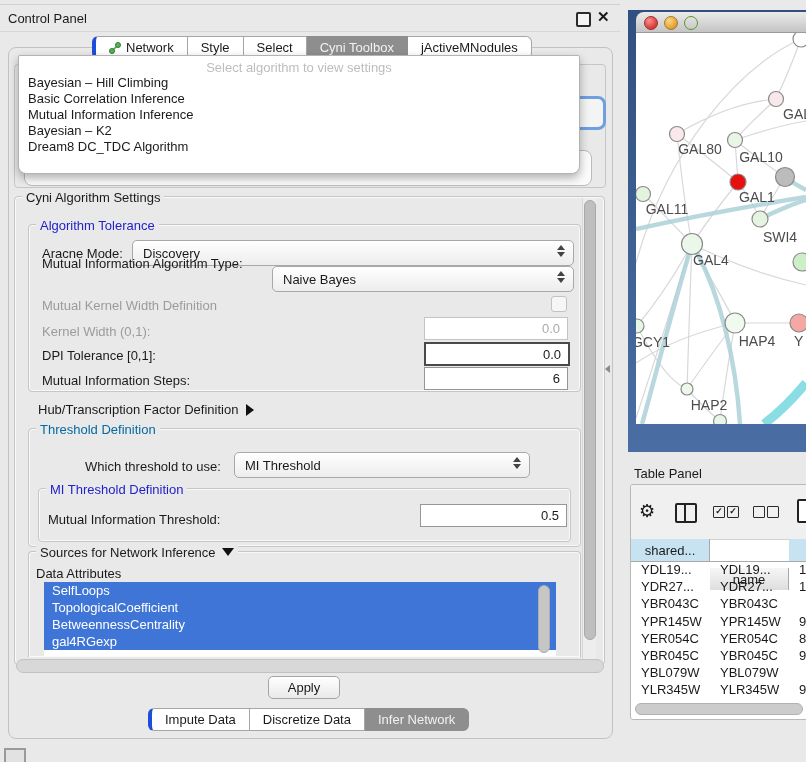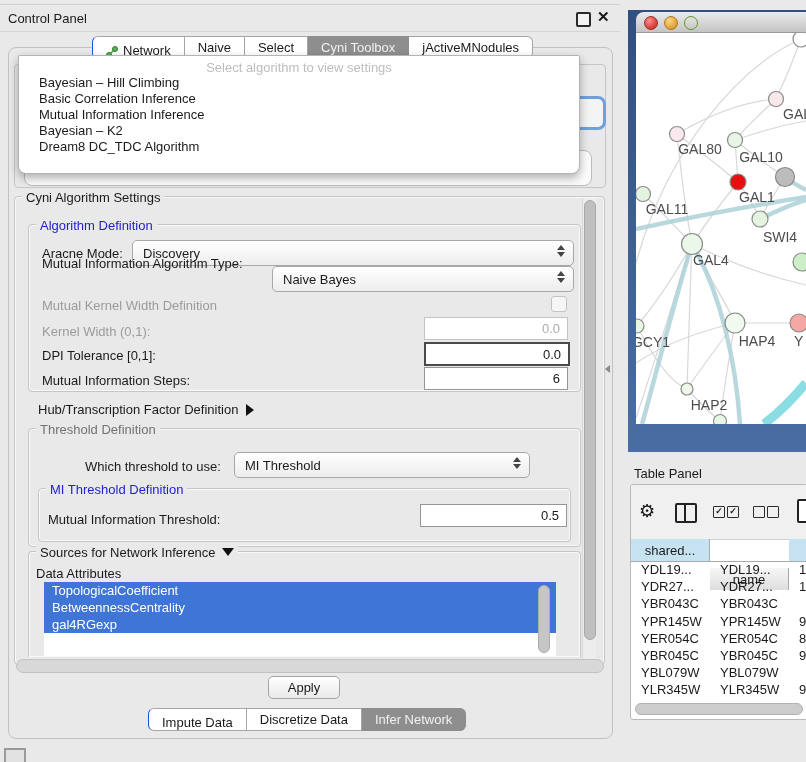--- a/index.html
+++ b/index.html
@@ -9,38 +9,38 @@
   
   .cp-header{left:0;top:4px;width:620px;height:26px;border-top:1px solid #D0D0D0;border-bottom:1px solid #D6D6D6;}
   .cp-title{left:8px;top:11px;}
   .float-btn{left:576px;top:12px;width:11px;height:11px;border:2px solid #2b2b2b;border-radius:2px;background:#f4f4f4;}
   .close-btn{left:597px;top:8px;font-size:15px;font-weight:bold;}
   .content-frame{left:8px;top:47px;width:603px;height:690px;border:1px solid #C2C2C2;border-radius:8px;background:#E9E9E9;}
   
   .tabbar{left:92px;top:36px;height:23px;display:flex;}
   .tab{border:1px solid #A6A6A6;border-left:none;background:#FFF;display:flex;align-items:center;gap:5px;
        padding:0 13px;height:21px;font-size:13px;}
-  .tab.first{border-left:1px solid #1d4ed8;border-radius:6px 0 0 6px;align-items:flex-end;}
+  .tab.first{border-left:4px solid #1d4ed8;border-radius:6px 0 0 6px;}
   .tab.last{border-radius:0 6px 6px 0;}
   .tab.sel{background:#8E8E8E;color:#F2F2F2;border-color:#8E8E8E;}
   .seg{display:flex;}
   
   .popup{left:18px;top:55px;width:560px;height:117px;background:#FFF;border:1px solid #B3B3B3;
          border-radius:2px 2px 8px 8px;box-shadow:0 4px 10px rgba(0,0,0,.3);z-index:30;}
   .popup .ph{text-align:center;color:#BDBDBD;padding-top:4px;height:15px;}
-  .popup .item{height:16px;line-height:16px;padding-left:20px;white-space:nowrap;}
+  .popup .item{height:16px;line-height:16px;padding-left:1px;white-space:nowrap;margin-left:8px;}
   .popup .item.b{font-weight:bold;}
   
   .frag-group{left:14px;top:64px;width:590px;height:122px;border:1px solid #C6C6C6;border-radius:4px;z-index:1;}
   .frag-combo{left:556px;top:96px;width:44px;height:28px;border:3px solid #6EA0DF;border-radius:8px;background:#F4F4F4;z-index:2;}
   .frag-box{left:24px;top:150px;width:566px;height:34px;border:1px solid #BBB;border-radius:8px;background:#FBFBFB;z-index:2;}
   
   .group{border:1px solid #C6C6C6;border-radius:4px;box-shadow:inset 0 0 0 1px rgba(255,255,255,.7);}
   .glabel{position:absolute;background:#E9E9E9;padding:0 4px;white-space:nowrap;}
-  .blue{color:#2222CC;} .green{color:#737373;}
+  .blue{color:#2222CC;} .green{color:#0369a1;}
   .settings{left:14px;top:196px;width:589px;height:467px;}
   .vscroll{left:582px;top:198px;width:13px;height:462px;background:#EDEDED;border-left:1px solid #D8D8D8;}
   .vthumb{left:584px;top:200px;width:10px;height:438px;background:#BFBFBF;border:1px solid #A9A9A9;border-radius:6px;}
   .lbl{position:absolute;font-weight:normal;white-space:nowrap;}
   .lbl.dis{color:#9B9B9B;}
   .combo{position:absolute;border:1px solid #A8A8A8;border-radius:5px;background:linear-gradient(#FFF,#EDEDED);
          display:flex;align-items:center;padding:0 10px;height:24px;}
   .steppers{position:absolute;right:8px;top:4px;display:flex;flex-direction:column;gap:2px;}
   .up{width:0;height:0;border-left:4px solid transparent;border-right:4px solid transparent;border-bottom:5px solid #444;}
   .dn{width:0;height:0;border-left:4px solid transparent;border-right:4px solid transparent;border-top:5px solid #444;}
@@ -100,21 +100,21 @@
 <div class="abs tabbar">
   <div class="tab first">
     <svg width="12" height="12">
       <line x1="3" y1="9" x2="9" y2="3" stroke="#4E9A4E" stroke-width="1.5"></line>
       <circle cx="3" cy="9" r="2.5" fill="#57B457" stroke="#2E7D2E"></circle>
       <circle cx="9" cy="3" r="2.5" fill="#57B457" stroke="#2E7D2E"></circle>
     </svg>
     <span>Network</span>
   </div>
   <div class="tab">
-      <span>Naive</span>
+      <span>Style</span>
     </div>
   <div class="tab">
       <span>Select</span>
     </div>
   <div class="tab sel">
       <span>Cyni Toolbox</span>
     </div>
   <div class="tab last">
       <span>jActiveMNodules</span>
     </div>
@@ -132,21 +132,21 @@
   <div class="item">Bayesian – K2</div>
   <div class="item">Dream8 DC_TDC Algorithm</div>
 </div>
 
 <div class="abs group settings"></div>
 <div class="glabel" style="left:22px;top:190px;">Cyni Algorithm Settings</div>
 <div class="abs vscroll"></div>
 <div class="abs vthumb"></div>
 
 <div class="abs group" style="left:28px;top:224px;width:551px;height:166px;"></div>
-<div class="glabel blue" style="left:36px;top:218px;">Algorithm Definition</div>
+<div class="glabel blue" style="left:36px;top:218px;">Algorithm Tolerance</div>
 
 <div class="lbl" style="left:42px;top:246px;">Aracne Mode:</div>
 <div class="combo" style="left:132px;top:240px;width:420px;">
   <span>Discovery</span>
   <span class="steppers">
       <span class="up"></span>
       <span class="dn"></span>
     </span>
 </div>
 
@@ -191,20 +191,21 @@
 <div class="glabel blue" style="left:46px;top:482px;">MI Threshold Definition</div>
 <div class="lbl" style="left:48px;top:512px;text-align:center;">Mutual Information Threshold:</div>
 <div class="field" style="left:420px;top:504px;width:131px;text-align:right;">0.5</div>
 
 <div class="abs group" style="left:28px;top:551px;width:551px;height:105px;border-bottom:none;border-radius:4px 4px 0 0;"></div>
 <div class="glabel" style="left:36px;top:545px;">
   <span>Sources for Network Inference</span><span class="tri-d"></span>
 </div>
 <div class="lbl" style="left:36px;top:566px;">Data Attributes</div>
 <div class="abs attr-list">
+  <div class="attr-item">SelfLoops</div>
   <div class="attr-item">TopologicalCoefficient</div>
   <div class="attr-item">BetweennessCentrality</div>
   <div class="attr-item">gal4RGexp</div>
   <div class="list-thumb"></div>
 </div>
 <div class="abs hscroll"></div>
 
 <div class="abs apply">
     <span>Apply</span>
   </div>

